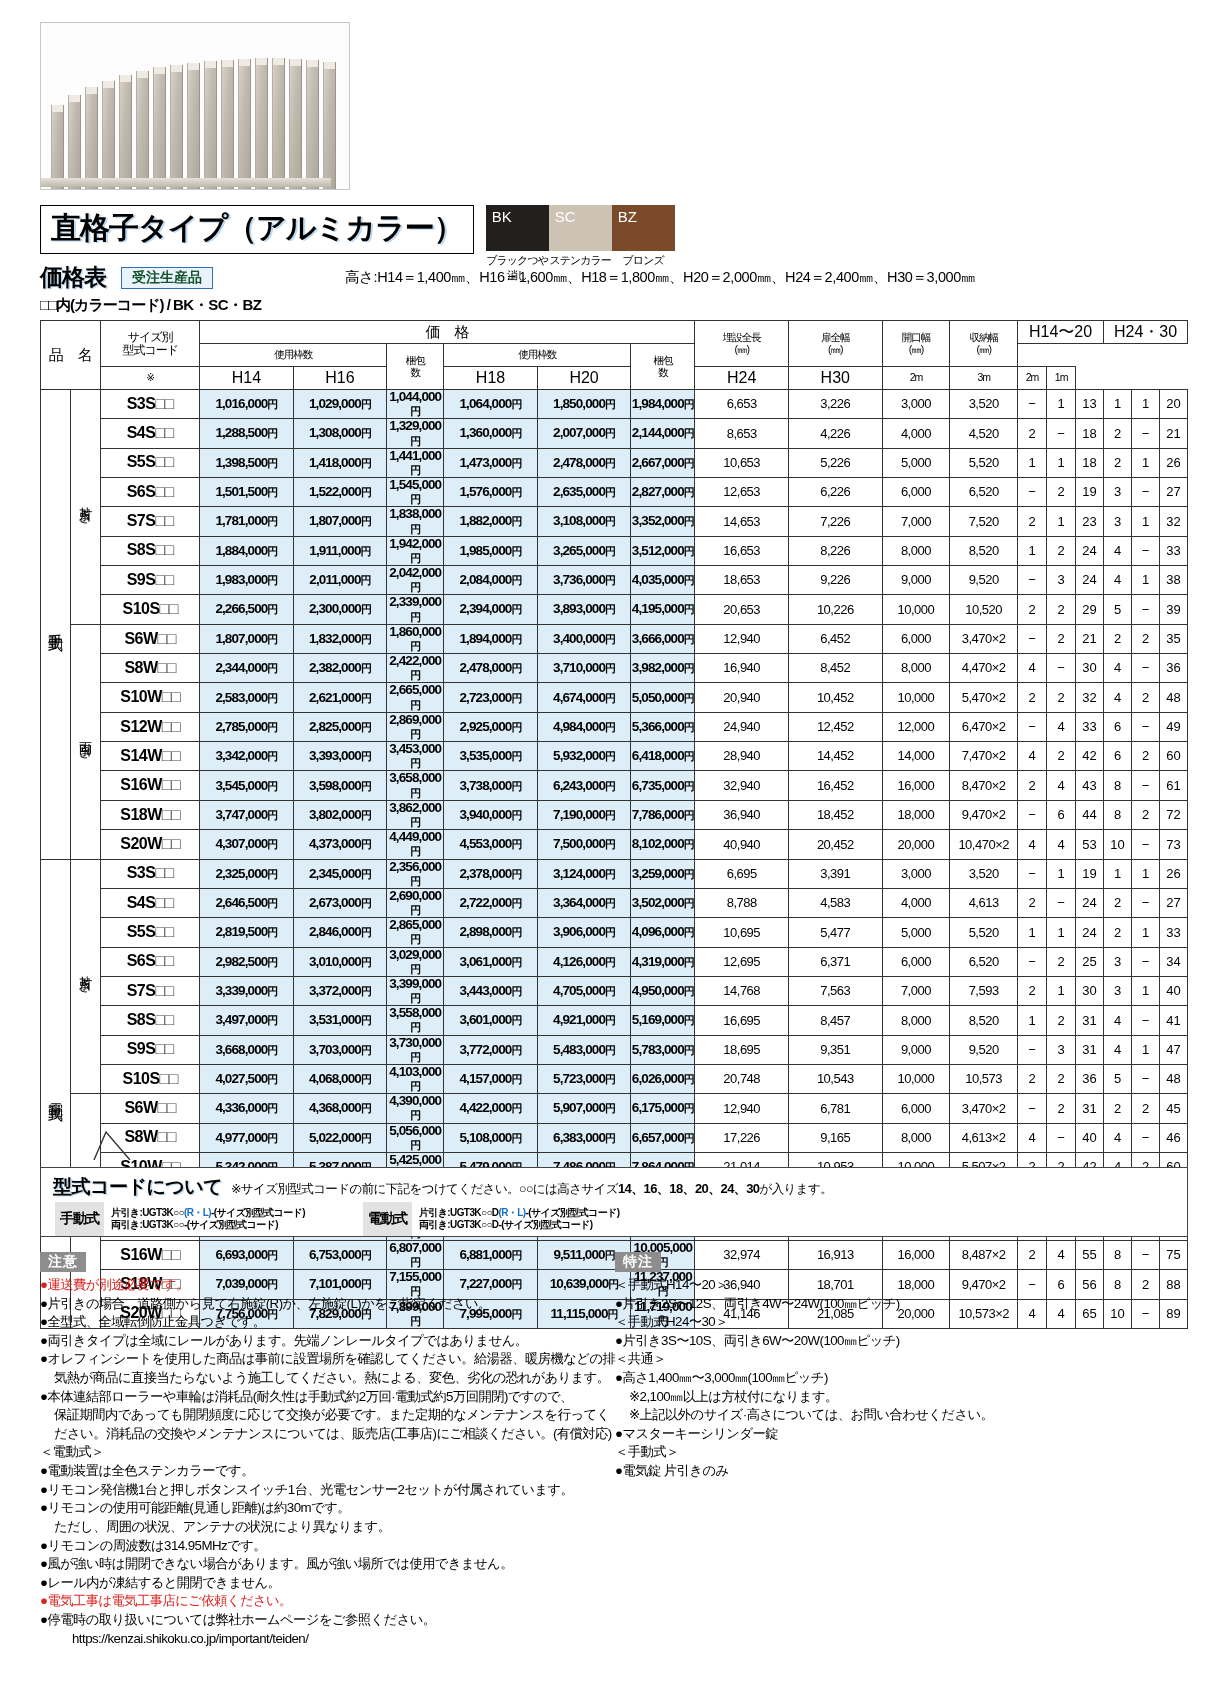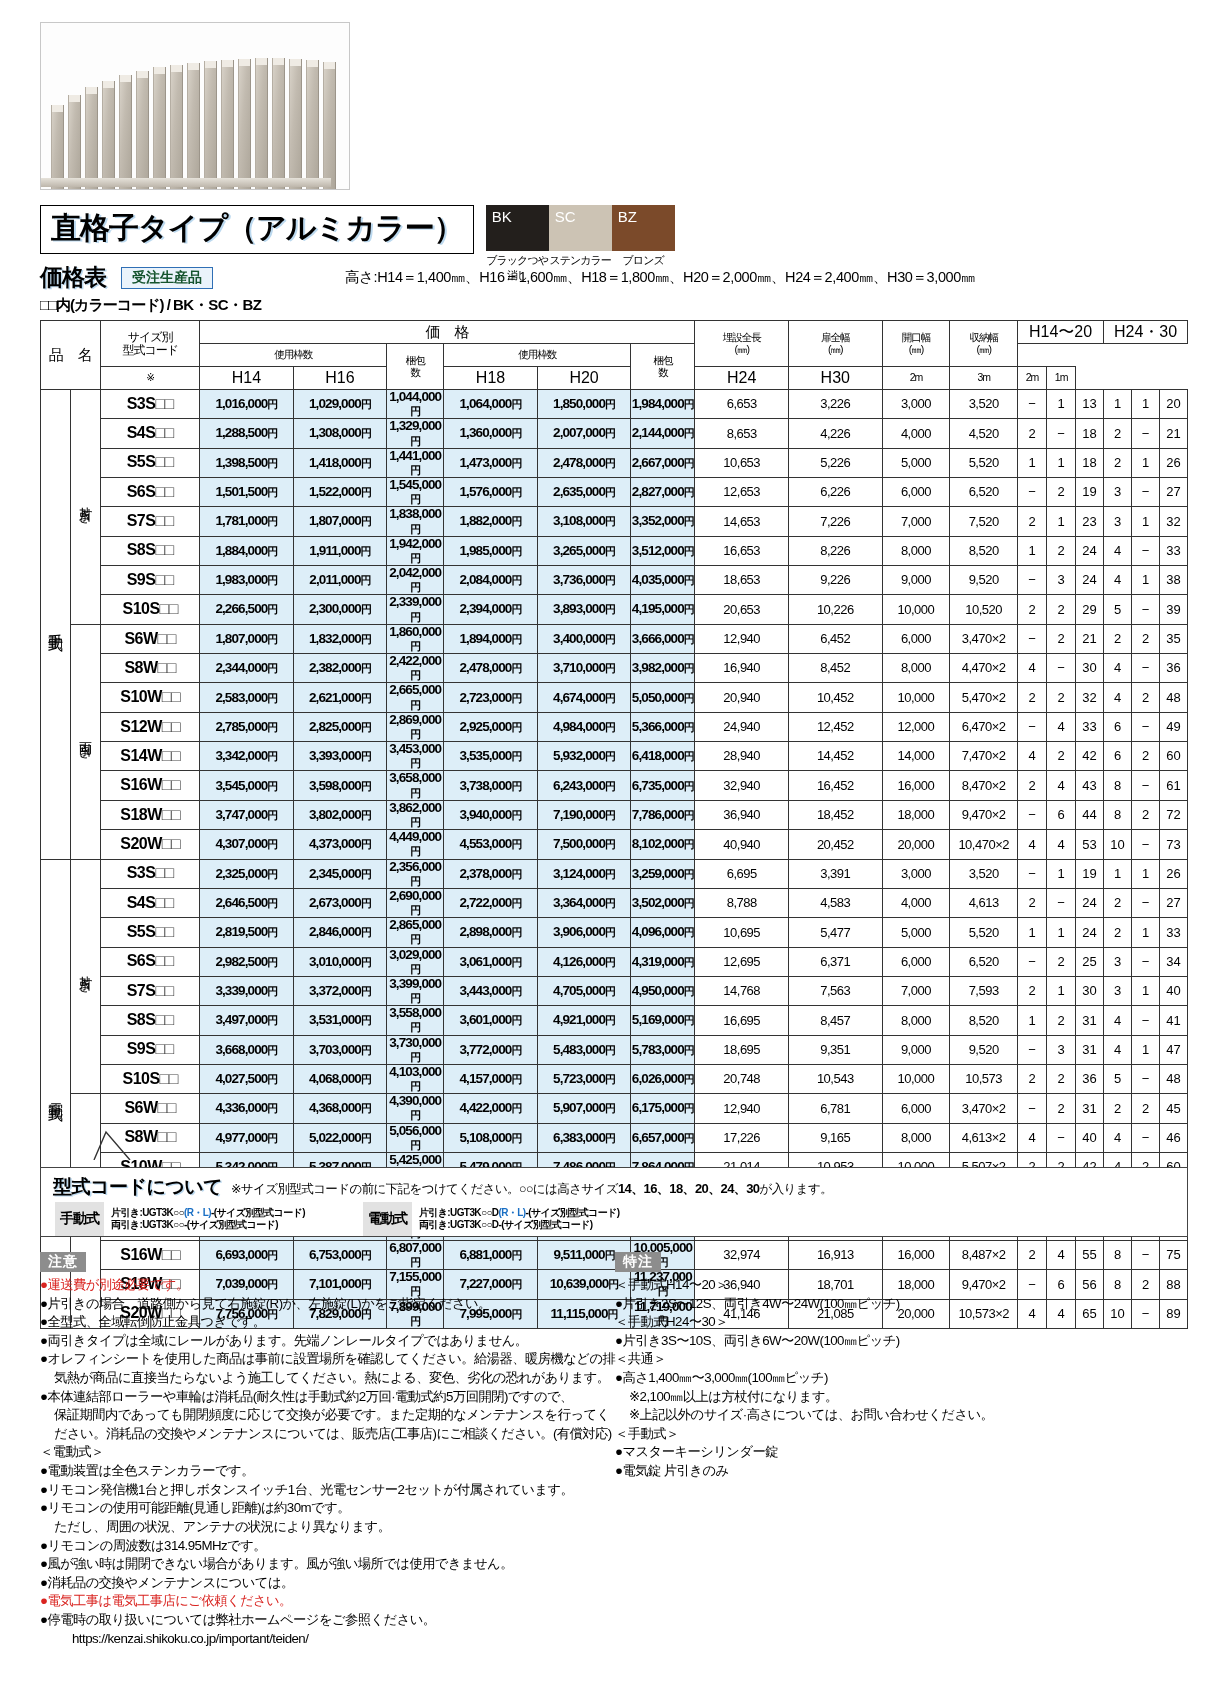--- a/index.html
+++ b/index.html
@@ -931,37 +931,37 @@
         <p>●本体連結部ローラーや車輪は消耗品(耐久性は手動式約2万回·電動式約5万回開閉)ですので、</p>
         <p class="ind">保証期間内であっても開閉頻度に応じて交換が必要です。また定期的なメンテナンスを行ってく</p>
         <p class="ind">ださい。消耗品の交換やメンテナンスについては、販売店(工事店)にご相談ください。(有償対応)</p>
         <p>＜電動式＞</p>
         <p>●電動装置は全色ステンカラーです。</p>
         <p>●リモコン発信機1台と押しボタンスイッチ1台、光電センサー2セットが付属されています。</p>
         <p>●リモコンの使用可能距離(見通し距離)は約30mです。</p>
         <p class="ind">ただし、周囲の状況、アンテナの状況により異なります。</p>
         <p>●リモコンの周波数は314.95MHzです。</p>
         <p>●風が強い時は開閉できない場合があります。風が強い場所では使用できません。</p>
-        <p>●消耗品の交換やメンテナンスについては。</p>
+        <p>●レール内が凍結すると開閉できません。</p>
         <p class="red">●電気工事は電気工事店にご依頼ください。</p>
         <p>●停電時の取り扱いについては弊社ホームページをご参照ください。</p>
         <p class="url">https://kenzai.shikoku.co.jp/important/teiden/</p>
       </div>
   </div>
 
   <div class="notes-r">
     <div class="note-tag">特注</div>
     <div id="special-list">
         <p>＜手動式H14〜20＞</p>
         <p>●片引き2S〜12S、両引き4W〜24W(100㎜ピッチ)</p>
         <p>＜手動式H24〜30＞</p>
         <p>●片引き3S〜10S、両引き6W〜20W(100㎜ピッチ)</p>
         <p>＜共通＞</p>
         <p>●高さ1,400㎜〜3,000㎜(100㎜ピッチ)</p>
         <p class="ind">※2,100㎜以上は方杖付になります。</p>
         <p class="ind">※上記以外のサイズ·高さについては、お問い合わせください。</p>
+        <p>●マスターキーシリンダー錠</p>
         <p>＜手動式＞</p>
-        <p>●マスターキーシリンダー錠</p>
         <p>●電気錠 片引きのみ</p>
       </div>
   </div>
 
 </div>
 
 </body></html>

